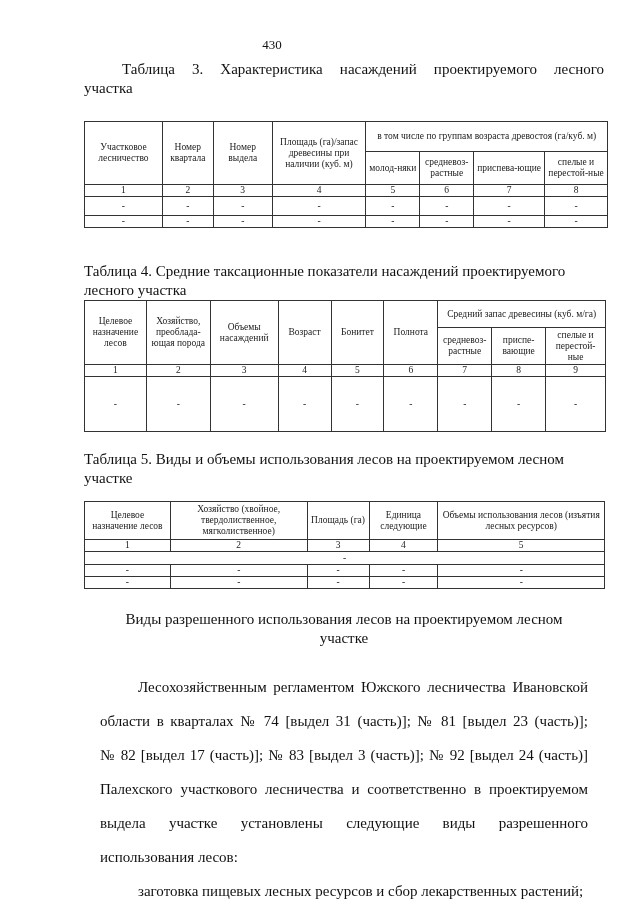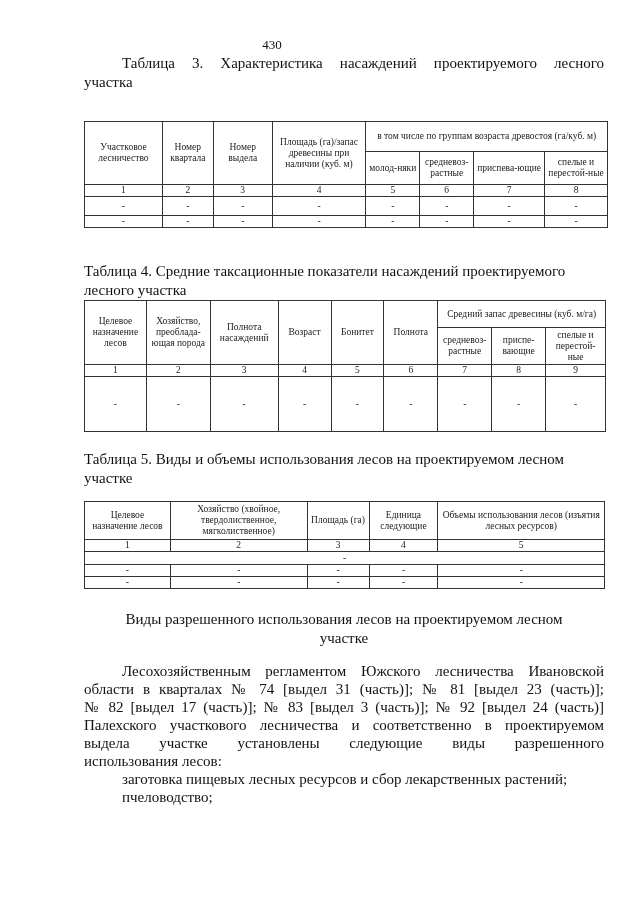--- a/index.html
+++ b/index.html
@@ -7,30 +7,30 @@
     width: 640px; height: 905px; position: relative; overflow: hidden;
     font-family: "Liberation Serif", "DejaVu Serif", serif; color: #111;
   }
   .page-num { position: absolute; top: 37px; left: 0; width: 544px; text-align: center; font-size: 13px; }
   .caption { position: absolute; left: 84px; width: 520px; font-size: 15px; line-height: 19px; }
   .indent { text-indent: 38px; }
   table.t { position: absolute; border-collapse: collapse; font-size: 9.5px; line-height: 11px; color: #222; }
   table.t td { border: 1px solid #333; text-align: center; vertical-align: middle; padding: 0 2px; }
   .heading2 { position: absolute; left: 84px; width: 520px; text-align: center; font-size: 15px; line-height: 19px; }
   .body { position: absolute; left: 84px; width: 520px; font-size: 15px; line-height: 18px; }
-  .body p { margin: 0; }
+  .body p { margin: 16px; }
   .body .li { padding-left: 38px; }
   .just-line { text-align: justify; text-align-last: justify; }
 </style>
 </head>
 <body>
 
 <div class="page-num">430</div>
 
-<div class="caption" style="top:54px;">
+<div class="caption" style="top:60px;">
   <div class="just-line indent">Таблица 3. Характеристика насаждений проектируемого лесного</div>
   <div>участка</div>
 </div>
 
 <table class="t" style="top:121px; left:84px; width:524px;">
   <colgroup>
     <col style="width:78px">
       <col style="width:51px">
       <col style="width:59px">
       <col style="width:94px">
@@ -100,21 +100,21 @@
     <col style="width:53px">
       <col style="width:54px">
       <col style="width:54px">
       <col style="width:54px">
       <col style="width:60px">
   </colgroup>
   <tbody>
       <tr style="height:27px;">
     <td rowspan="2">Целевое назначение лесов</td>
     <td rowspan="2">Хозяйство, преоблада-ющая порода</td>
-    <td rowspan="2">Полнота насаждений</td>
+    <td rowspan="2">Объемы насаждений</td>
     <td rowspan="2">Возраст</td>
     <td rowspan="2">Бонитет</td>
     <td rowspan="2">Полнота</td>
     <td colspan="3">Средний запас древесины (куб. м/га)</td>
   </tr>
   <tr style="height:37px;">
     <td>средневоз-растные</td>
     <td>приспе-вающие</td>
     <td>спелые и перестой-ные</td>
   </tr>

